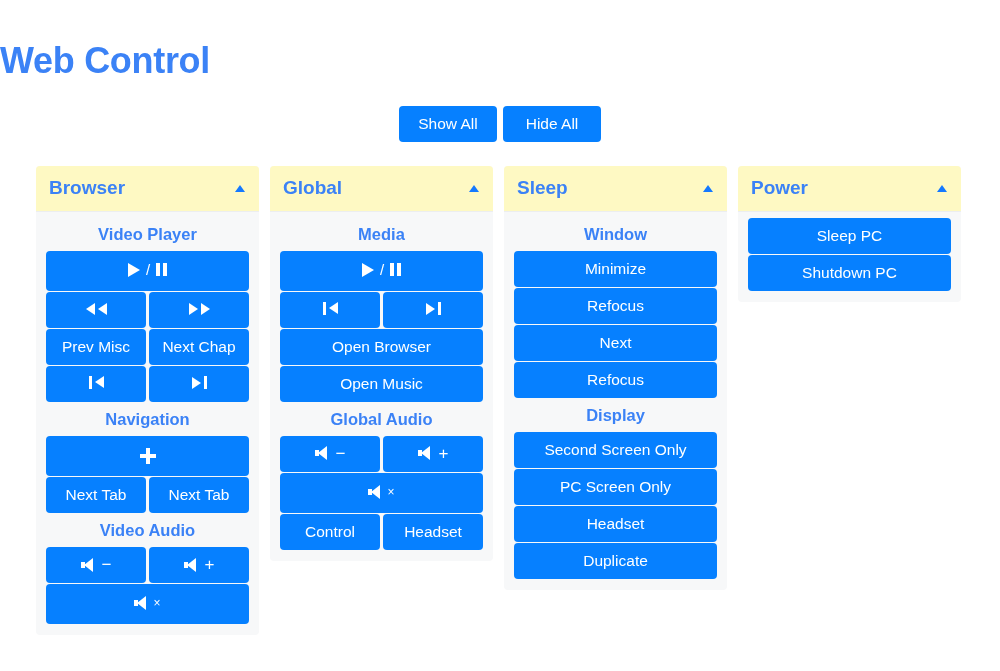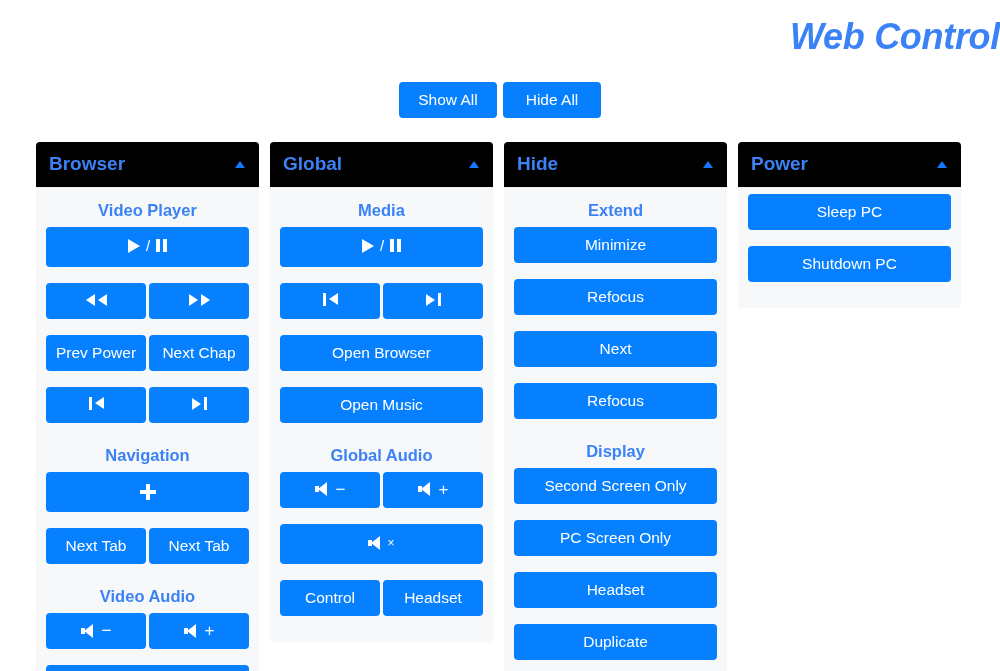--- a/index.html
+++ b/index.html
@@ -11,29 +11,28 @@
   body {
     width: 1000px;
     height: 671px;
     font-family: "Liberation Sans", sans-serif;
     overflow: hidden;
     position: relative;
   }
 
   
   .page-title {
-    text-align: right;
+    text-align: left;
     color: #3b82f6;
     font-size: 36px;
     font-weight: bold;
     letter-spacing: -0.3px;
     margin: 0;
-    padding-top: 17px;
+    padding-top: 41px;
     line-height: 1.1;
-    font-style: italic;
   }
   .global-actions {
     display: flex;
     justify-content: center;
     gap: 6px;
     margin-top: 25px;
   }
   .global-actions .btn {
     width: 98px;
     height: 36px;
@@ -68,21 +67,21 @@
   }
   .panel {
     width: 223px;
     background: #f7f8f9;
     border-radius: 4px;
     box-sizing: border-box;
     flex: 0 0 auto;
   }
   .panel-header {
     height: 46px;
-    background: #000000;
+    background: #fef9c3;
     border-bottom: 1px solid #eceef0;
     border-radius: 4px 4px 0 0;
     display: flex;
     align-items: center;
     justify-content: space-between;
     padding: 0 14px 0 13px;
     box-sizing: border-box;
     cursor: pointer;
   }
   .panel-title {
@@ -104,21 +103,21 @@
     color: #3b82f6;
     font-size: 16.5px;
     font-weight: bold;
     text-align: center;
     padding: 7px 0 8px 0;
     line-height: 1.1;
   }
   .row {
     display: flex;
     gap: 3px;
-    margin-bottom: 16px;
+    margin-bottom: 1px;
   }
   .row .btn {
     height: 36px;
     flex: 1 1 0;
     min-width: 0;
   }
   .row.tall .btn { height: 40px; }
 
   
   .glyph {
@@ -254,21 +253,21 @@
           </button>
           <button class="btn">
             <span><span class="glyph">
                 <span class="tri-r sm"></span>
                 <span class="tri-r sm"></span>
               </span></span>
           </button>
         </div>
         <div class="row">
           <button class="btn">
-            <span>Prev Power</span>
+            <span>Prev Misc</span>
           </button>
           <button class="btn">
             <span>Next Chap</span>
           </button>
         </div>
         <div class="row">
           <button class="btn">
             <span><span class="glyph">
                 <span class="bar"></span>
                 <span class="tri-l sm"></span>
@@ -391,25 +390,25 @@
             <span>Control</span>
           </button>
           <button class="btn">
             <span>Headset</span>
           </button>
         </div>
       </div>
     </div>
     <div class="panel">
       <div class="panel-header">
-        <span class="panel-title">Hide</span>
+        <span class="panel-title">Sleep</span>
         <span class="caret"></span>
       </div>
       <div class="panel-body">
-        <div class="section-title">Extend</div>
+        <div class="section-title">Window</div>
         <div class="row">
           <button class="btn">
             <span>Minimize</span>
           </button>
         </div>
         <div class="row">
           <button class="btn">
             <span>Refocus</span>
           </button>
         </div>

